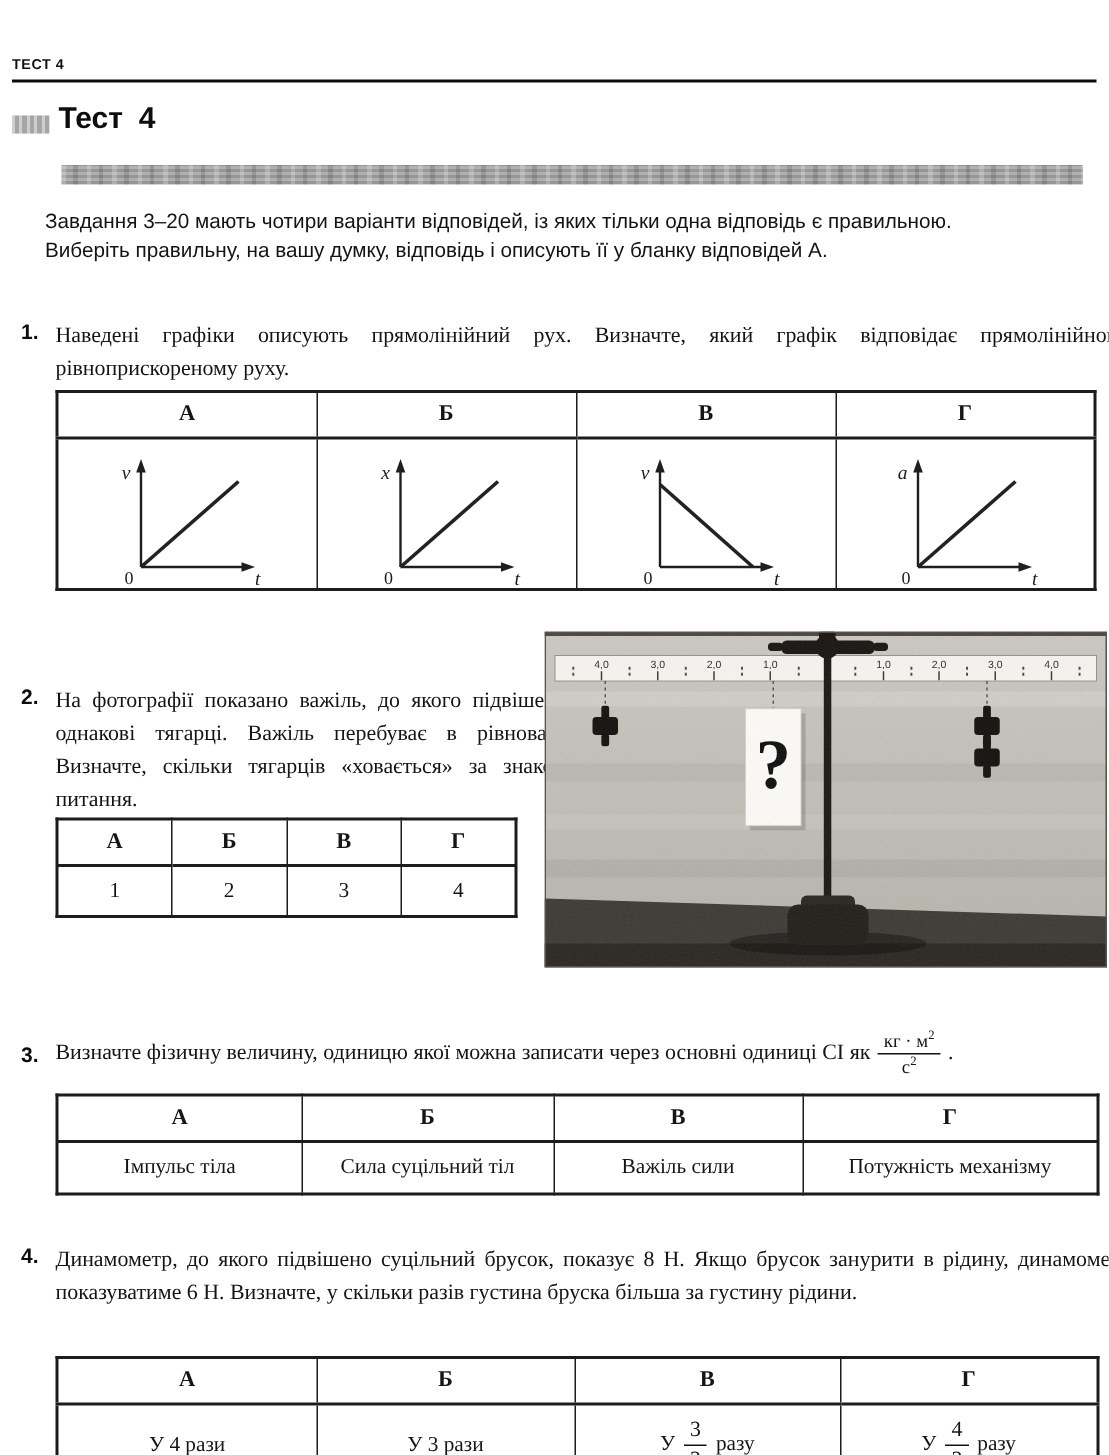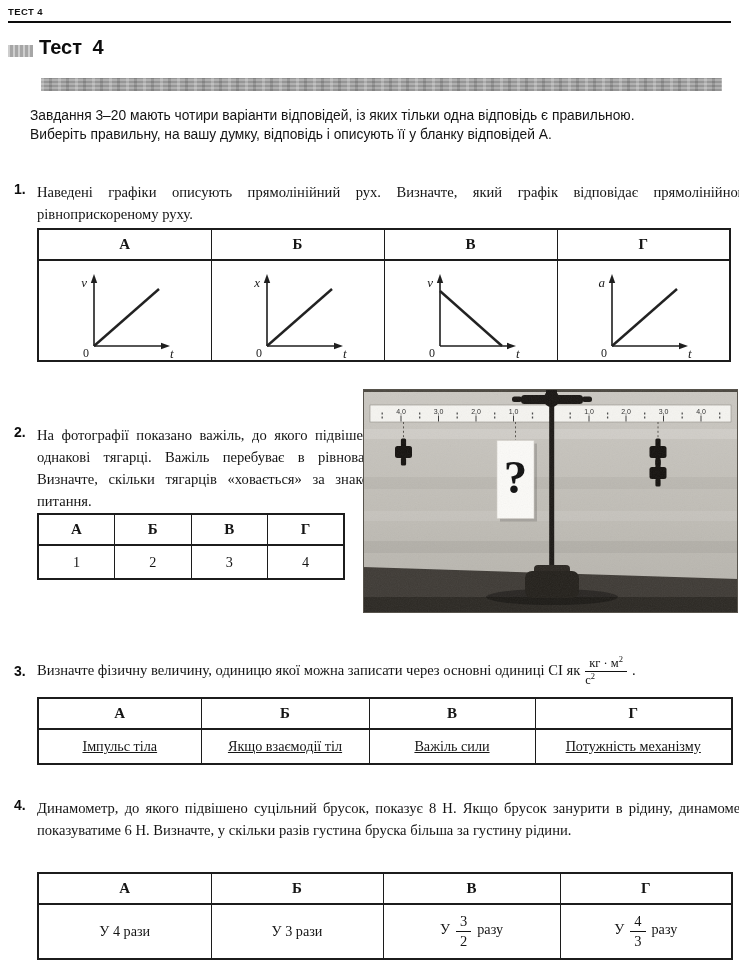--- a/index.html
+++ b/index.html
@@ -1,17 +1,17 @@
 <!DOCTYPE html>
 <html><head>
 <meta charset="utf-8">
 <style>
   html,body{margin:0;padding:0;background:#ffffff;}
   body{width:739px;height:970px;position:relative;font-family:"Liberation Serif",serif;color:#151515;overflow:hidden;}
-  .page{position:absolute;inset:0;background:#fff;}
+  .page{position:absolute;inset:0;background:#fff;margin-top:32px;}
 
   
   .run-left{position:absolute;left:8px;top:6px;font:bold 9.5px "Liberation Sans",sans-serif;letter-spacing:.4px;color:#111;}
   .run-center{position:absolute;left:0;right:0;top:3px;text-align:center;font:bold 13.5px "Liberation Serif",serif;color:#111;}
   .head-rule{position:absolute;left:8px;width:723px;top:21px;height:2px;background:#0c0c0c;}
 
   
   .section-marker{position:absolute;left:8px;top:45px;width:25px;height:12px;background:#b4b4b4;
     background-image:repeating-linear-gradient(90deg,rgba(255,255,255,.35) 0 2px,rgba(0,0,0,.08) 2px 5px);}
   .section-title{position:absolute;left:39px;top:36px;font:bold 20px "Liberation Sans",sans-serif;word-spacing:5px;color:#0d0d0d;}
@@ -25,38 +25,38 @@
   .question{position:absolute;padding-left:23px;font-size:14.6px;line-height:22px;text-align:justify;color:#141414;}
   .qnum{position:absolute;left:0;top:0;font:bold 14px "Liberation Sans",sans-serif;color:#0d0d0d;}
 
   .q1{left:14px;top:181px;width:717px;}
   .q2{left:14px;top:424px;width:341px;}
   .q3{left:14px;top:649px;width:717px;line-height:42px;text-align:left;white-space:nowrap;}
   .q3 .qnum{top:14px;}
   .q4{left:14px;top:797px;width:717px;}
 
   
-  .frac{display:inline-block;vertical-align:middle;font-size:12.5px;line-height:1.15;margin:0 5px;}
+  .frac{display:inline-block;text-align:center;vertical-align:middle;font-size:12.5px;line-height:1.15;margin:0 5px;}
   .frac .num{display:block;padding:0 4px 1px;border-bottom:1.3px solid #111;}
   .frac .den{display:block;padding-top:1px;}
   .frac sup{font-size:8.5px;vertical-align:super;line-height:0;}
   .frac.big{font-size:14.5px;margin:0 6px;}
 
   
   table.anstable{position:absolute;border-collapse:collapse;table-layout:fixed;background:#fff;}
   table.anstable th,table.anstable td{border:1px solid #1c1c1c;text-align:center;vertical-align:middle;padding:0;}
   table.anstable{border:2px solid #1c1c1c;}
   table.anstable th{height:29px;font:bold 15px "Liberation Serif",serif;border-bottom:2px solid #1c1c1c;}
   table.anstable td{font-size:14.2px;}
   .t1{left:37px;top:228px;width:694px;}
   .t1 td{height:99px;}
   .t2{left:37px;top:513px;width:308px;}
   .t2 td{height:32px;font-size:14.5px;}
   .t3{left:37px;top:697px;width:694px;}
-  .t3 td{height:33px;text-decoration:underline;}
+  .t3 td{height:33px;}
   .t4{left:37px;top:872px;width:694px;}
   .t4 td{height:53px;}
 
   svg.graph{display:block;margin:4px auto 0;}
   svg.graph text{font-family:"Liberation Serif",serif;}
   .gaxlbl{font-style:italic;font-size:13px;fill:#1b1b1b;}
   .gorigin{font-size:12px;fill:#1b1b1b;}
 
   .photo-wrap{position:absolute;left:363px;top:389px;width:375px;height:224px;}
 </style>
@@ -265,21 +265,21 @@
       <tr>
         <th>А</th>
         <th>Б</th>
         <th>В</th>
         <th>Г</th>
       </tr>
     </thead>
     <tbody>
       <tr>
         <td>Імпульс тіла</td>
-        <td>Якщо взаємодії тіл</td>
+        <td>Сила суцільний тіл</td>
         <td>Важіль сили</td>
         <td>Потужність механізму</td>
       </tr>
     </tbody>
   </table>
 
   <div class="question q4">
     <span class="qnum">4.</span>
     <span>Динамометр, до якого підвішено суцільний брусок, показує 8 Н. Якщо брусок занурити в рідину, динамометр показуватиме 6 Н. Визначте, у скільки разів густина бруска більша за густину рідини.</span>
   </div>

